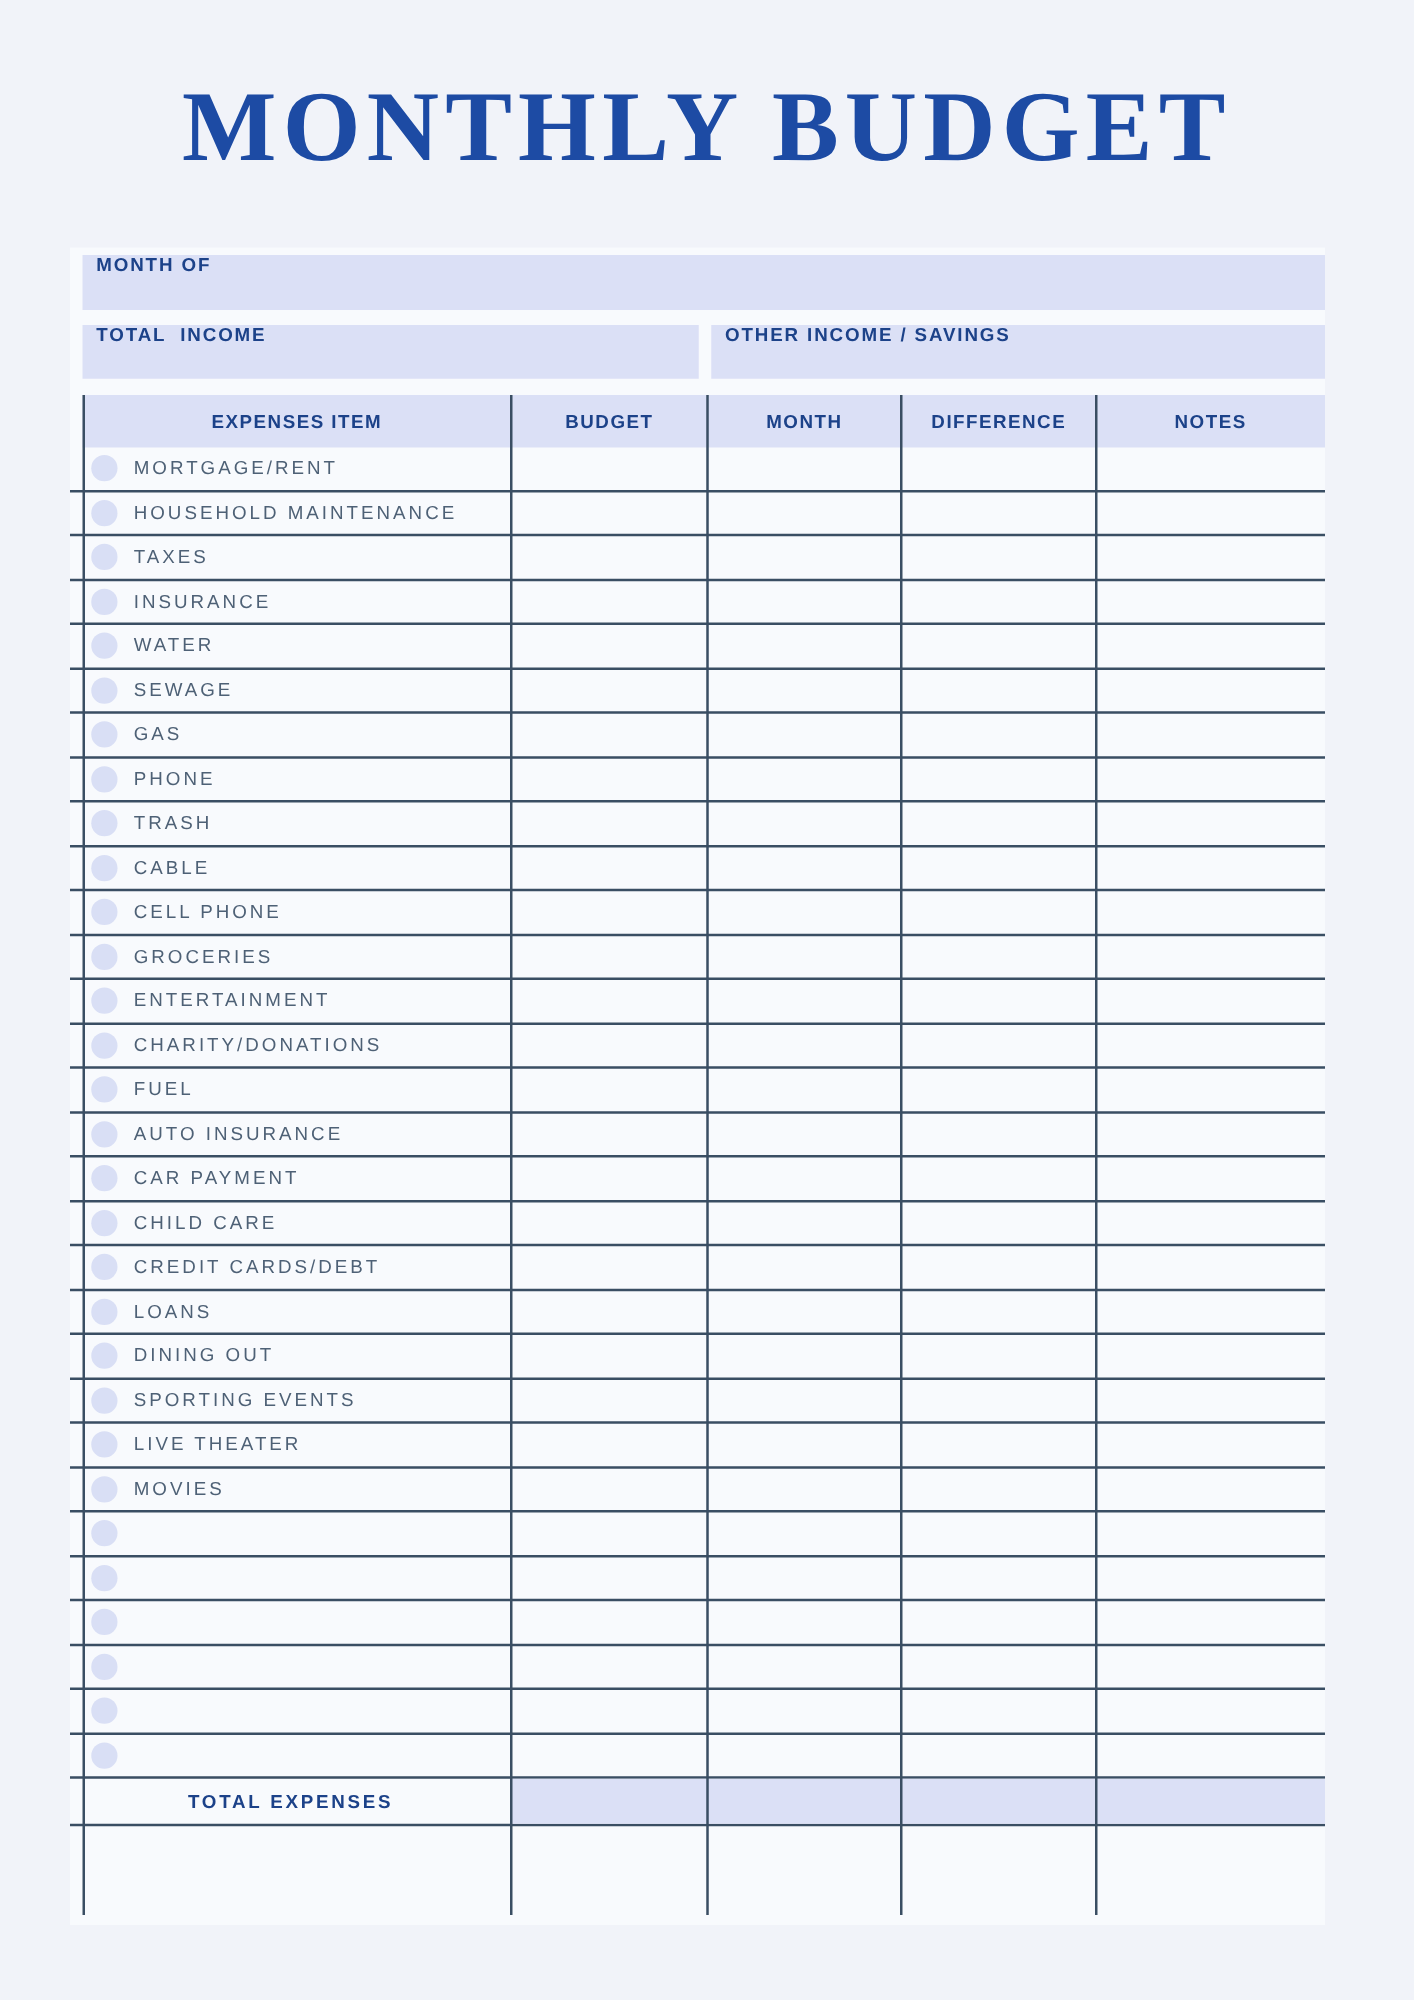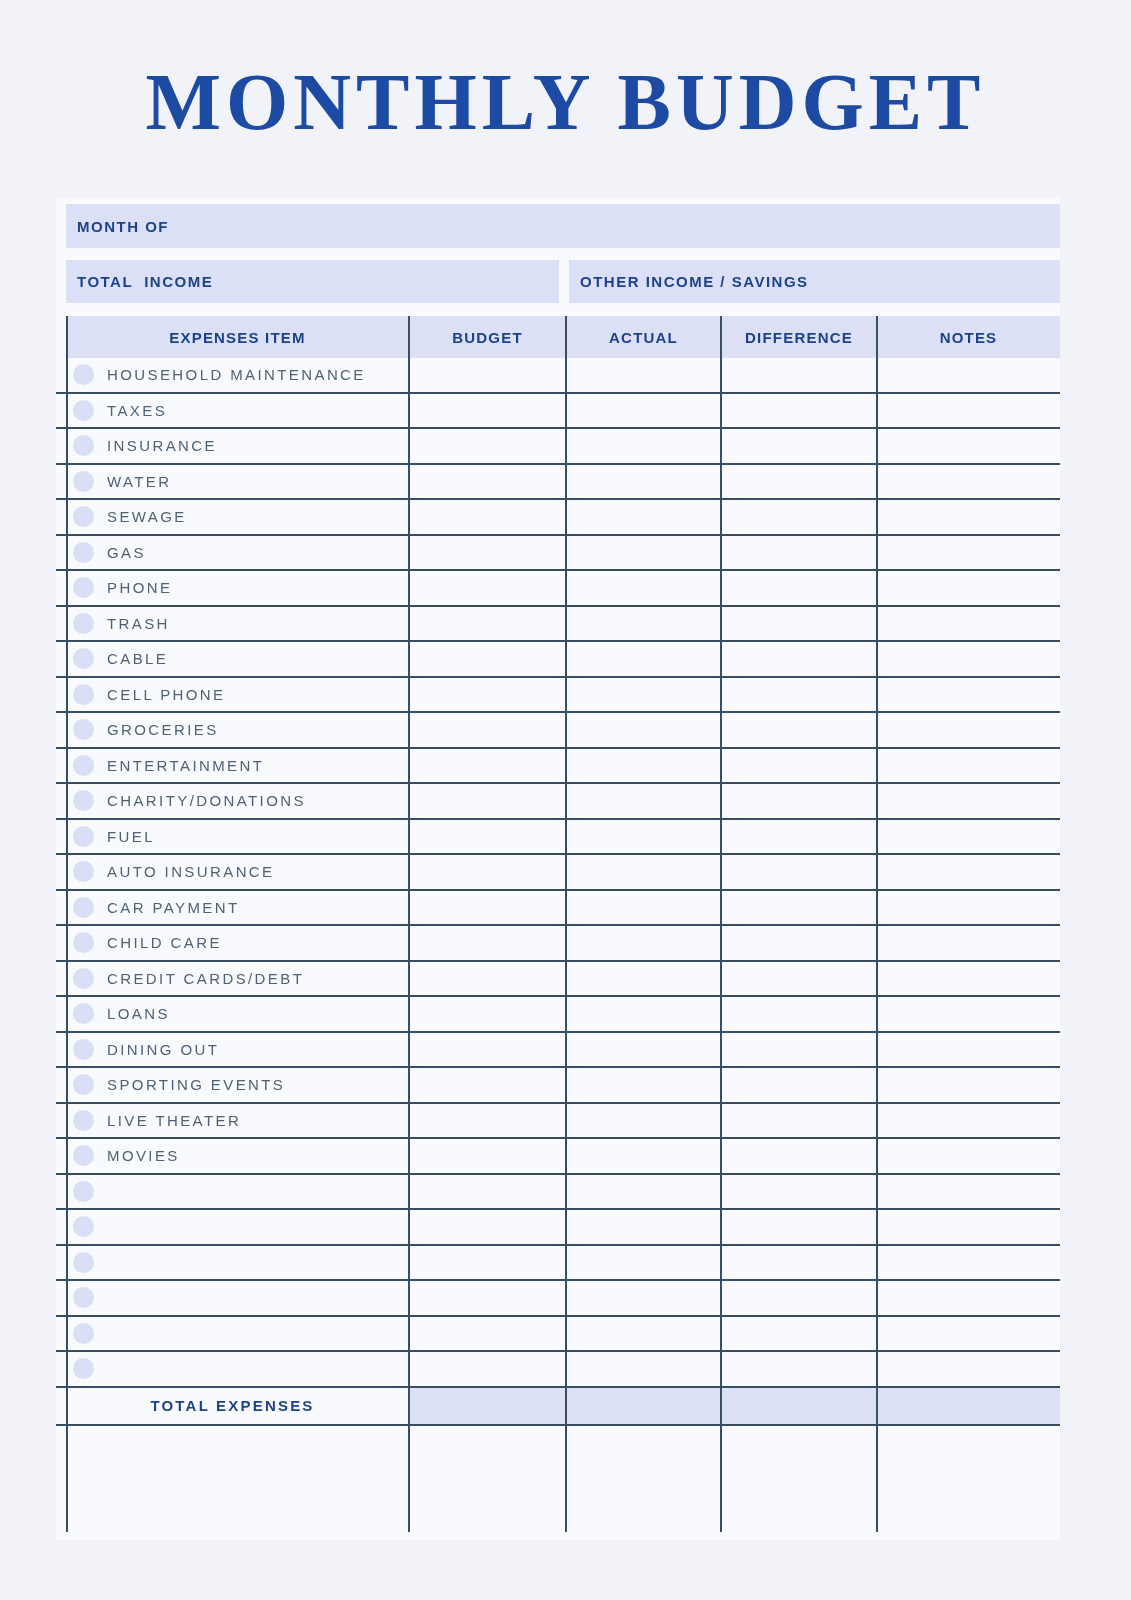--- a/index.html
+++ b/index.html
@@ -39,21 +39,21 @@
     color:var(--title-blue);
   }
   .bar{
     position:absolute;
     background:var(--lavender);
     color:var(--label-navy);
     font-weight:700;
     font-size:15px;
     letter-spacing:1.5px;
     padding-left:11px;
-    display:flex;align-items:center;
+    display:flex;align-items:flex-start;
     white-space:pre;
   }
   .bar.month{left:66px;top:204px;width:994px;height:44px;}
   .bar.income-left{left:66px;top:260px;width:493px;height:43px;}
   .bar.income-right{left:569px;top:260px;width:491px;height:43px;}
 
   .table-wrap{
     position:absolute;left:56px;top:316px;width:1004px;height:1216px;
   }
   .thead{
@@ -128,26 +128,30 @@
 
   <div class="bar income-right">
     <span>OTHER INCOME / SAVINGS</span>
   </div>
 
   <div class="table-wrap">
 
     <div class="thead">
       <div class="th">EXPENSES ITEM</div>
       <div class="th">BUDGET</div>
-      <div class="th">ACTUAL</div>
+      <div class="th">MONTH</div>
       <div class="th">DIFFERENCE</div>
       <div class="th">NOTES</div>
     </div>
 
     <div class="tbody" id="tbody">
+        <div class="trow">
+          <span class="bullet"></span>
+          <span class="item-label">MORTGAGE/RENT</span>
+        </div>
         <div class="trow">
           <span class="bullet"></span>
           <span class="item-label">HOUSEHOLD MAINTENANCE</span>
         </div>
         <div class="trow">
           <span class="bullet"></span>
           <span class="item-label">TAXES</span>
         </div>
         <div class="trow">
           <span class="bullet"></span>

